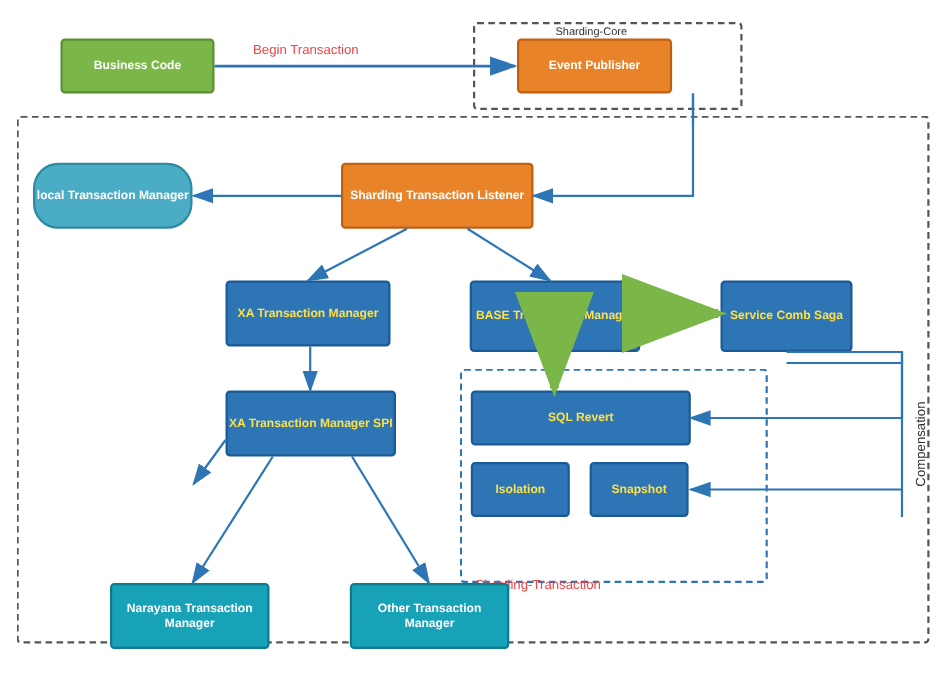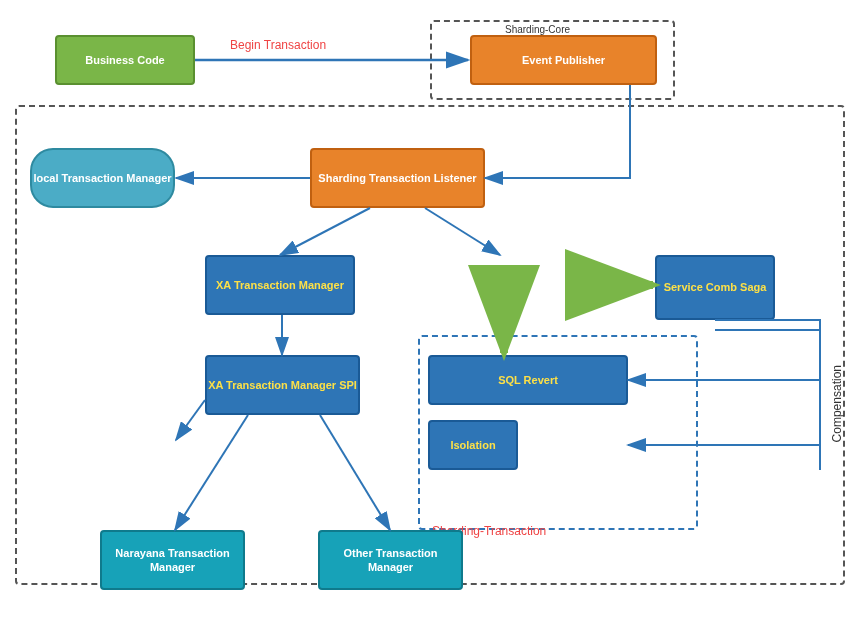--- a/index.html
+++ b/index.html
@@ -118,54 +118,60 @@
   <span class="label" style="left:432px; top:524px;">Sharding-Transaction</span>
 
   <span class="label" style="left:230px; top:38px;">Begin Transaction</span>
 
   <span class="compensation-label" style="left:830px; top:365px;">Compensation</span>
 
   <div class="box box-green" style="left:55px; top:35px; width:140px; height:50px;">
     <span>Business Code</span>
   </div>
 
-  <div class="box box-orange" style="left:470px; top:35px; width:187px; height:50px;">
+  <div class="box box-orange" style="left:470px; top:35px; width:141px; height:50px;">
     <span>Event Publisher</span>
   </div>
 
   <div class="box box-blue-light" style="left:30px; top:148px; width:145px; height:60px;border-radius:23px;">
     <span>local Transaction Manager</span>
   </div>
 
   <div class="box box-orange" style="left:310px; top:148px; width:175px; height:60px;">
     <span>Sharding Transaction Listener</span>
   </div>
 
   <div class="box box-blue-dark" style="left:205px; top:255px; width:150px; height:60px;">
     <span>XA Transaction Manager</span>
   </div>
 
+  <div class="box box-blue-dark" style="left:427px; top:255px; width:155px; height:65px;">
+    <span>BASE Transaction Manager</span>
+  </div>
 
   <div class="box box-blue-dark" style="left:655px; top:255px; width:120px; height:65px;">
     <span>Service Comb Saga</span>
   </div>
 
   <div class="box box-blue-dark" style="left:205px; top:355px; width:155px; height:60px;">
     <span>XA Transaction Manager SPI</span>
   </div>
 
 
   <div class="box box-blue-dark" style="left:428px; top:355px; width:200px; height:50px;">
     <span>SQL Revert</span>
   </div>
 
   <div class="box box-blue-dark" style="left:428px; top:420px; width:90px; height:50px;">
     <span>Isolation</span>
   </div>
 
+  <div class="box box-blue-dark" style="left:536px; top:420px; width:90px; height:50px;">
+    <span>Snapshot</span>
+  </div>
 
   <div class="box box-teal" style="left:100px; top:530px; width:145px; height:60px;">
     <span>Narayana Transaction Manager</span>
   </div>
 
   <div class="box box-teal" style="left:318px; top:530px; width:145px; height:60px;">
     <span>Other Transaction Manager</span>
   </div>
 
   <svg class="arrows-svg">

